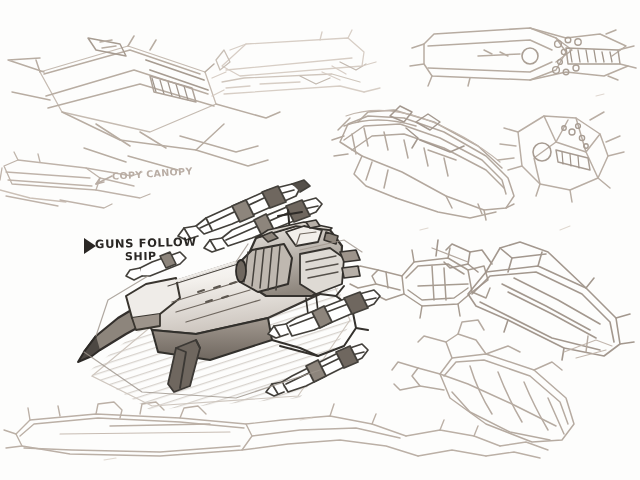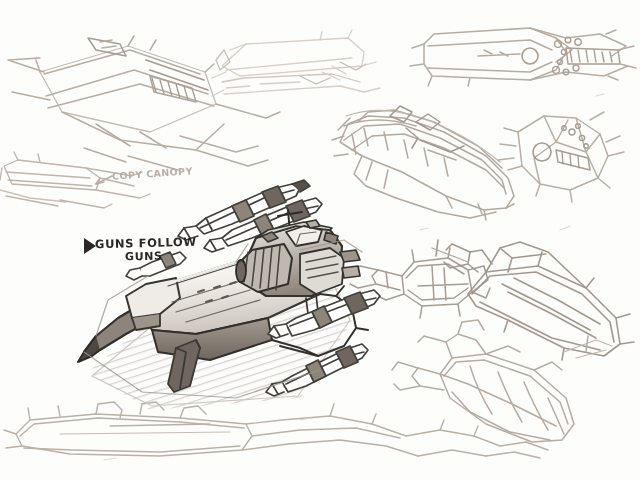--- a/index.html
+++ b/index.html
@@ -475,16 +475,16 @@
       <path d="M84,238 L84,254 L96,246 Z" fill="#2a2724"></path>
     </g>
 
     <g stroke="#b9ada4" stroke-width="1.5" fill="none" stroke-linecap="round">
       <path d="M96,184 L112,176"></path>
       <path d="M96,184 L104,182 M96,184 L100,178"></path>
     </g>
   </svg>
 
   <div class="anno" id="anno-guns">GUNS FOLLOW</div>
-  <div class="anno" id="anno-guns-l2">GUNS</div>
+  <div class="anno" id="anno-guns-l2">SHIP</div>
   <div class="anno" id="anno-canopy">COPY CANOPY</div>
 
 </div>
 
 </body></html>

